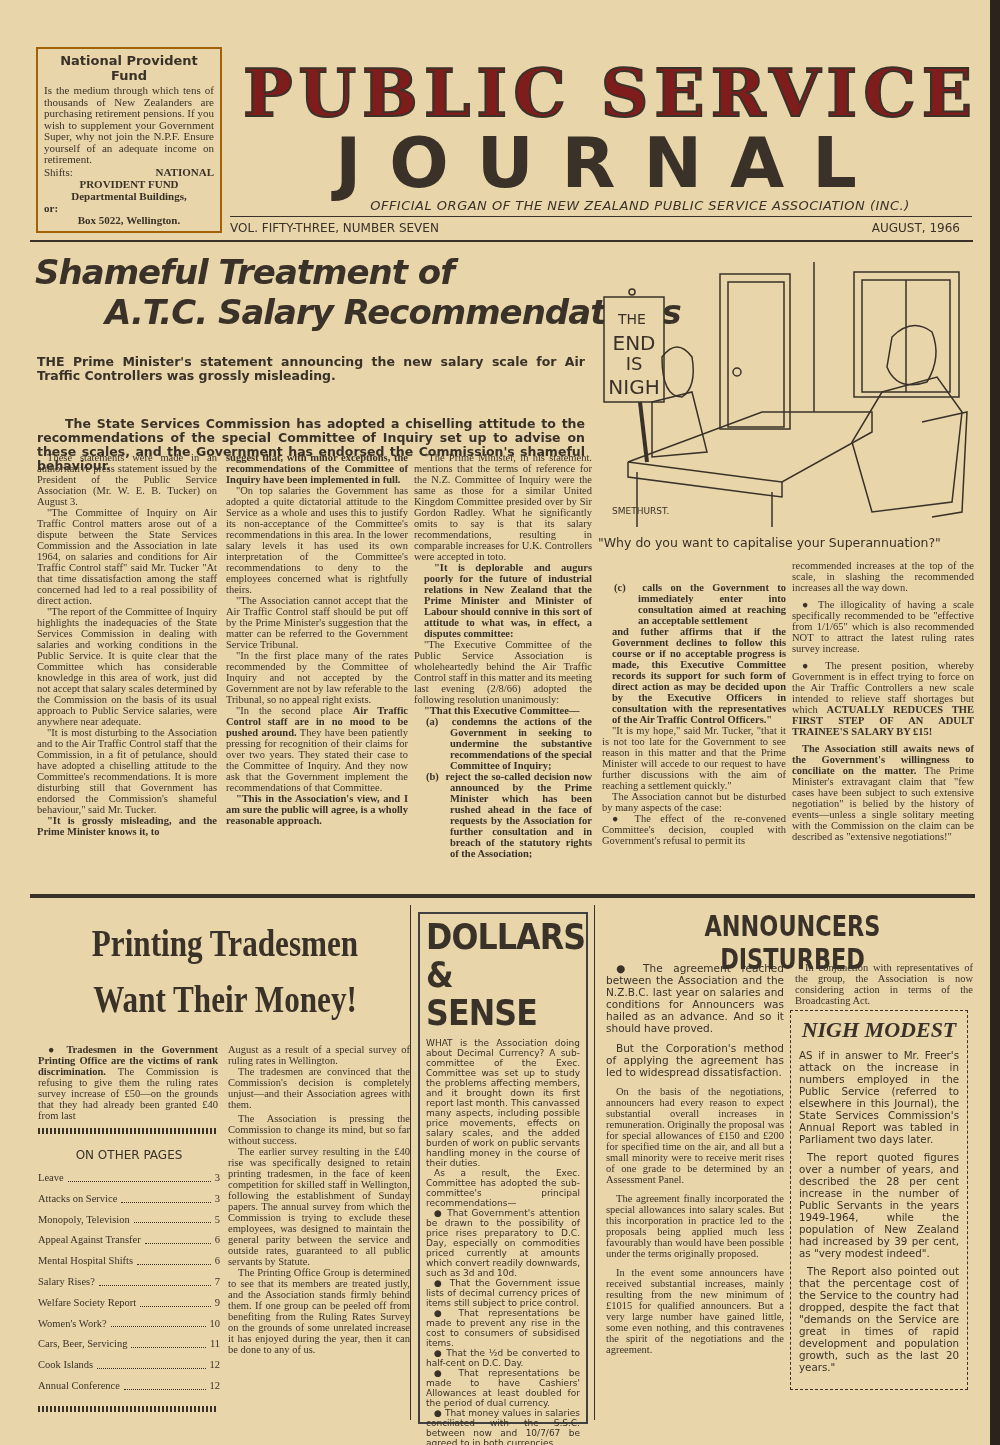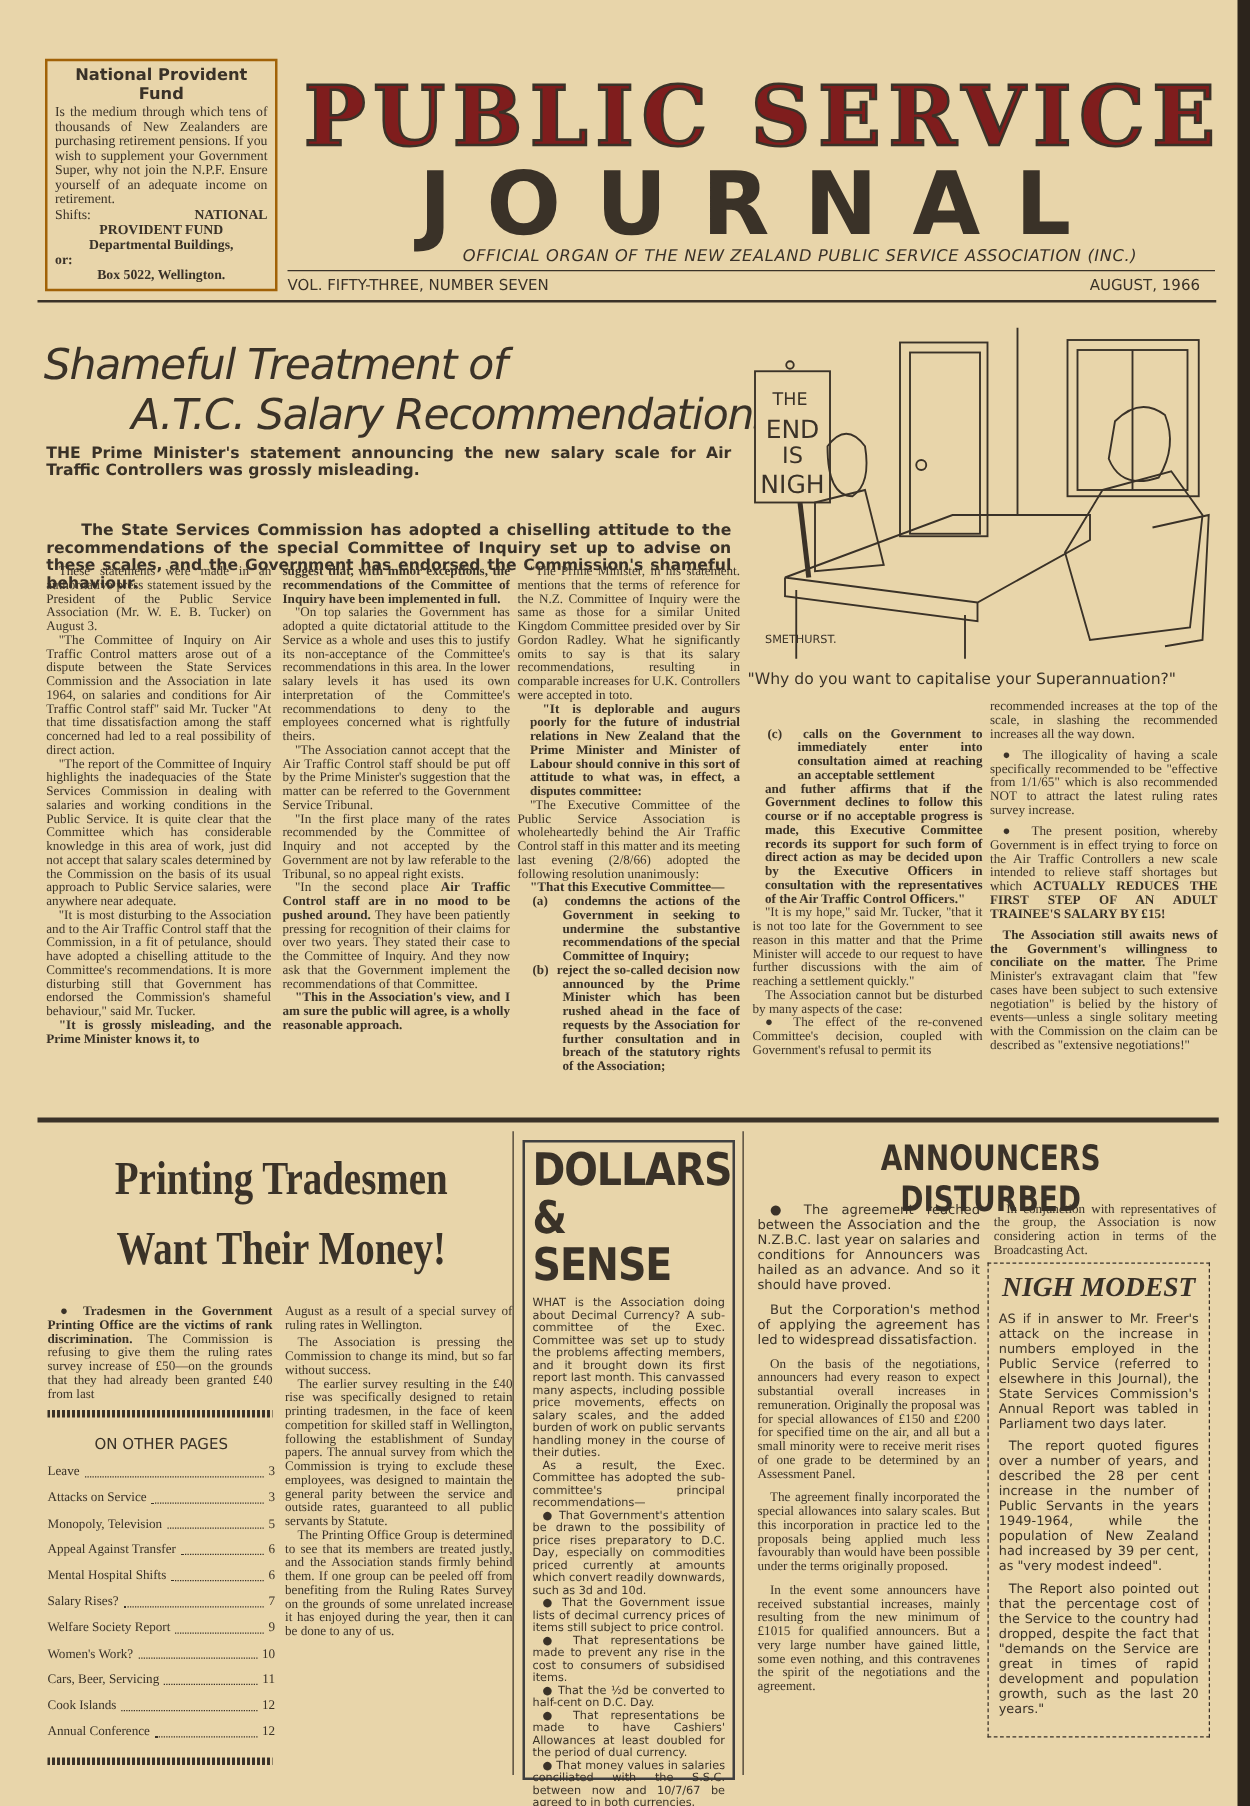--- a/index.html
+++ b/index.html
@@ -11,21 +11,21 @@
   .ad h3{margin:0;font-family:"DejaVu Sans",sans-serif;font-weight:bold;font-size:13px;text-align:center;line-height:15px;}
   .ad p{margin:2px 0 0;font-size:11px;line-height:11.5px;text-align:justify;}
   .ad .w{font-size:11px;line-height:12px;}
   .ad .c{text-align:center;font-weight:bold;font-size:11px;line-height:12px;}
   .mast1{left:238px;top:60px;width:745px;text-align:center;font-family:"DejaVu Serif",serif;font-size:66px;letter-spacing:6px;line-height:66px;color:#7f1d1d;-webkit-text-stroke:2px #3a3228;font-weight:bold;}
   .mast2{left:260px;top:128px;width:700px;text-align:center;font-family:"DejaVu Sans",sans-serif;font-weight:900;font-size:70px;letter-spacing:28px;line-height:70px;color:#3a3228;}
   .organ{left:300px;top:198px;width:680px;text-align:center;font-family:"DejaVu Sans",sans-serif;font-style:italic;font-size:13px;letter-spacing:.5px;}
   .rule{background:#3a3228;}
   .vol{left:230px;top:221px;font-family:"DejaVu Sans",sans-serif;font-size:12px;}
   .date{right:30px;top:221px;font-family:"DejaVu Sans",sans-serif;font-size:12px;}
-  .head1{left:35px;top:272px;font-family:"DejaVu Sans",sans-serif;font-weight:400;font-style:italic;font-size:34px;line-height:40px;letter-spacing:-1px;}
+  .head1{left:35px;top:252px;font-family:"DejaVu Sans",sans-serif;font-weight:700;font-style:italic;font-size:34px;line-height:40px;letter-spacing:-1px;}
   .head1 .l2{margin-left:70px;}
   .lede{left:37px;top:355px;width:548px;font-family:"DejaVu Sans",sans-serif;font-weight:bold;font-size:12.5px;line-height:14px;text-align:justify;}
   .lede p{margin:0;}
   .lede .i{text-indent:28px;margin-top:34px;}
   .col{font-size:10.5px;line-height:11px;text-align:justify;}
   .col p{margin:0;text-indent:10px;}
   .col .b{font-weight:bold;}
   .col .hang{padding-left:36px;text-indent:-24px;}
   .cartoon{left:592px;top:262px;width:395px;height:268px;}
   .caption{left:598px;top:535px;width:390px;font-family:"DejaVu Sans",sans-serif;font-size:12.5px;}
@@ -216,20 +216,21 @@
       </div>
     <div class="row">
         <span>Annual Conference</span>
         <span class="dots"></span>
         <span>12</span>
       </div>
   </div>
   <div class="abs hatch" style="left:38px;top:1406px;width:180px;"></div>
   <div class="abs col" style="left:228px;top:1044px;width:182px;">
     <p style="text-indent:0">August as a result of a special survey of ruling rates in Wellington.</p>
+    <p>The tradesmen are convinced that the Commission's decision is completely unjust—and their Association agrees with them.</p>
     <p style="margin-top:3px">The Association is pressing the Commission to change its mind, but so far without success.</p>
     <p>The earlier survey resulting in the £40 rise was specifically designed to retain printing tradesmen, in the face of keen competition for skilled staff in Wellington, following the establishment of Sunday papers. The annual survey from which the Commission is trying to exclude these employees, was designed to maintain the general parity between the service and outside rates, guaranteed to all public servants by Statute.</p>
     <p>The Printing Office Group is determined to see that its members are treated justly, and the Association stands firmly behind them. If one group can be peeled off from benefiting from the Ruling Rates Survey on the grounds of some unrelated increase it has enjoyed during the year, then it can be done to any of us.</p>
   </div>
 
   <div class="abs dollars">
     <h2>DOLLARS</h2>
     <h2>&amp; SENSE</h2>
     <div class="t" style="margin-top:6px">
       <p style="text-indent:0">WHAT is the Association doing about Decimal Currency? A sub-committee of the Exec. Committee was set up to study the problems affecting members, and it brought down its first report last month. This canvassed many aspects, including possible price movements, effects on salary scales, and the added burden of work on public servants handling money in the course of their duties.</p>

